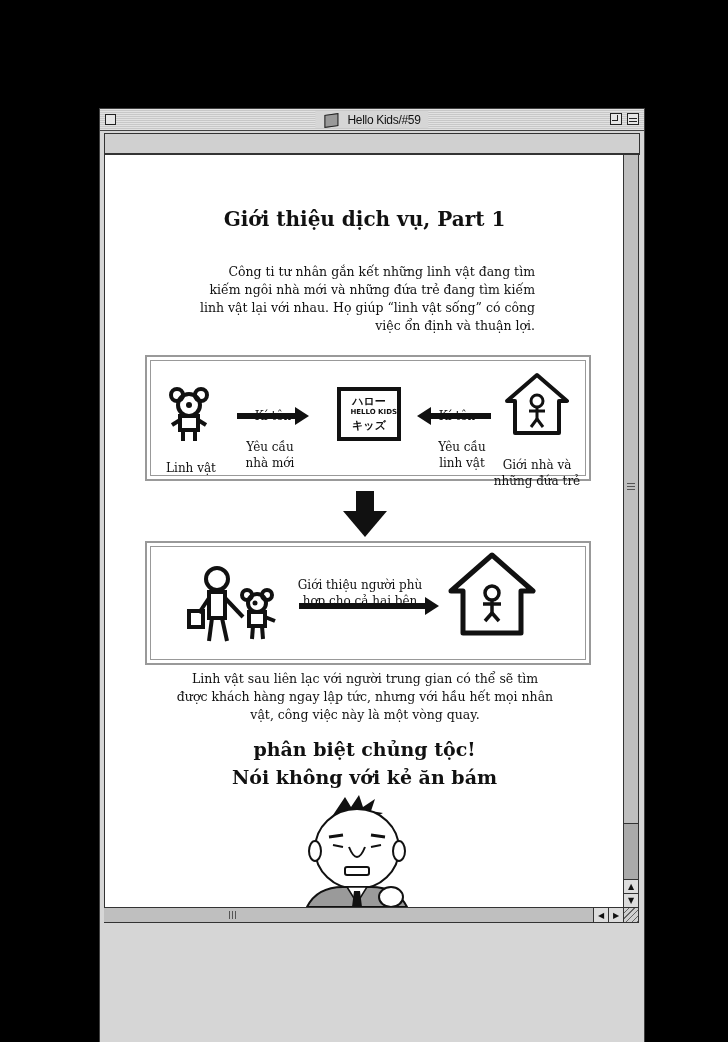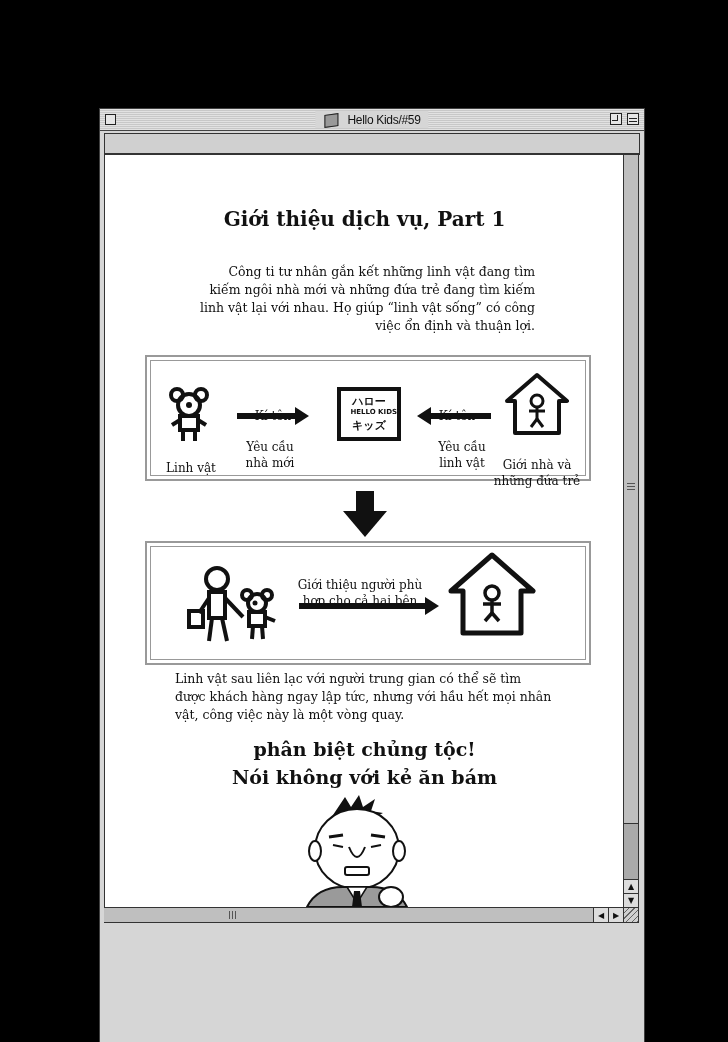--- a/index.html
+++ b/index.html
@@ -92,21 +92,21 @@
   .panel1 { top: 200px; height: 126px; }
   .panel2 { top: 386px; height: 124px; }
   .lbl { position: absolute; font-size: 12px; color: #111; text-align: center; line-height: 16px; margin-top: 16px; }
   .arrow-r, .arrow-l { position: absolute; height: 6px; background: #111; }
   .arrow-r::after { content: ""; position: absolute; right: -12px; top: -6px; border-left: 14px solid #111; border-top: 9px solid transparent; border-bottom: 9px solid transparent; }
   .arrow-l::before { content: ""; position: absolute; left: -12px; top: -6px; border-right: 14px solid #111; border-top: 9px solid transparent; border-bottom: 9px solid transparent; }
   .down-arrow { position: absolute; left: 238px; top: 336px; width: 44px; height: 48px; }
   .down-arrow .shaft { position: absolute; left: 13px; top: 0; width: 18px; height: 20px; background: #111; }
   .down-arrow .head { position: absolute; left: 0; top: 20px; border-top: 26px solid #111; border-left: 22px solid transparent; border-right: 22px solid transparent; }
   .outro {
-    position: absolute; left: 70px; width: 380px; top: 515px; text-align: left;
+    position: absolute; left: 70px; width: 380px; top: 515px; text-align: center;
     font-size: 12.5px; line-height: 18px; color: #111;
   }
   .slogan {
     position: absolute; left: 0; width: 519px; top: 580px; text-align: center;
     font-size: 19px; line-height: 28px; font-weight: bold; color: #111;
   }
   .mascot-box { position: absolute; left: 162px; top: 640px; width: 180px; height: 112px; }
   .logo-box { position: absolute; width: 64px; height: 54px; border: 4px solid #111; box-sizing: border-box; background: #fff; }
   .logo-box .jp { position: absolute; left: 0; width: 100%; text-align: center; font-family: "DejaVu Sans", sans-serif; font-weight: bold; font-size: 11px; color: #111; }
   .logo-box .en { position: absolute; left: 0; width: 100%; top: 17px; text-align: right; font-family: "DejaVu Sans", sans-serif; font-weight: bold; font-size: 7px; color: #111; }

